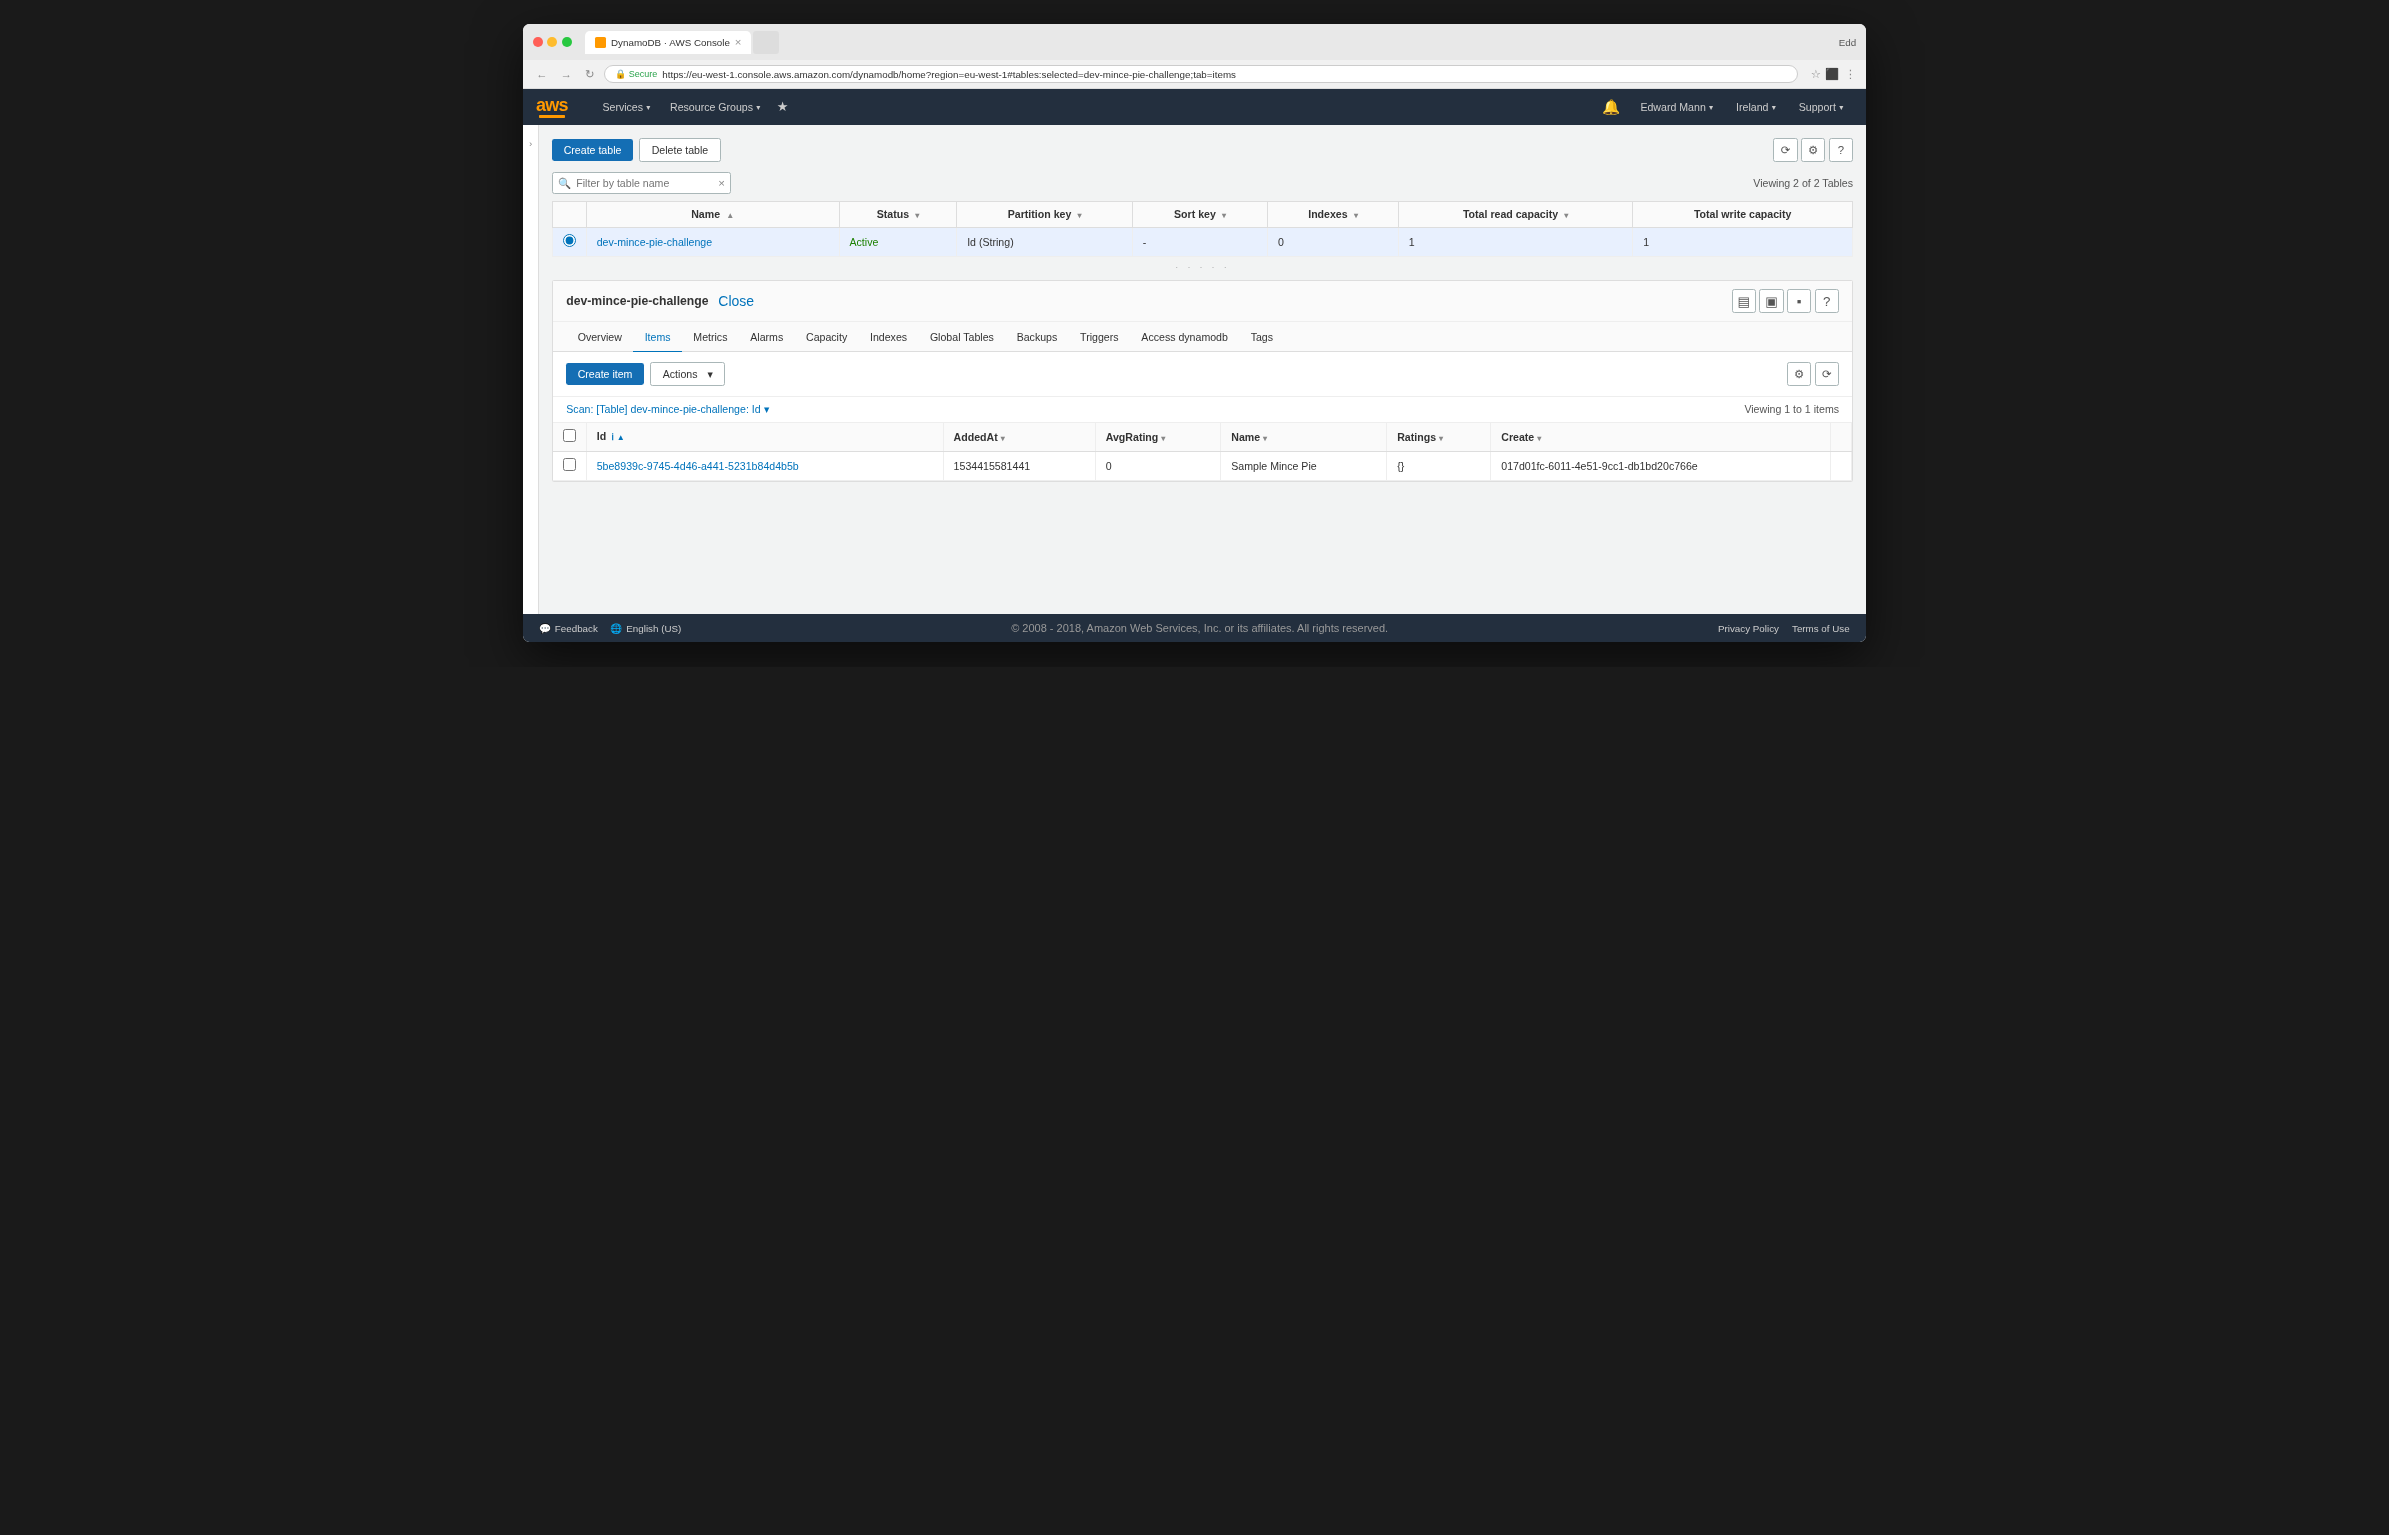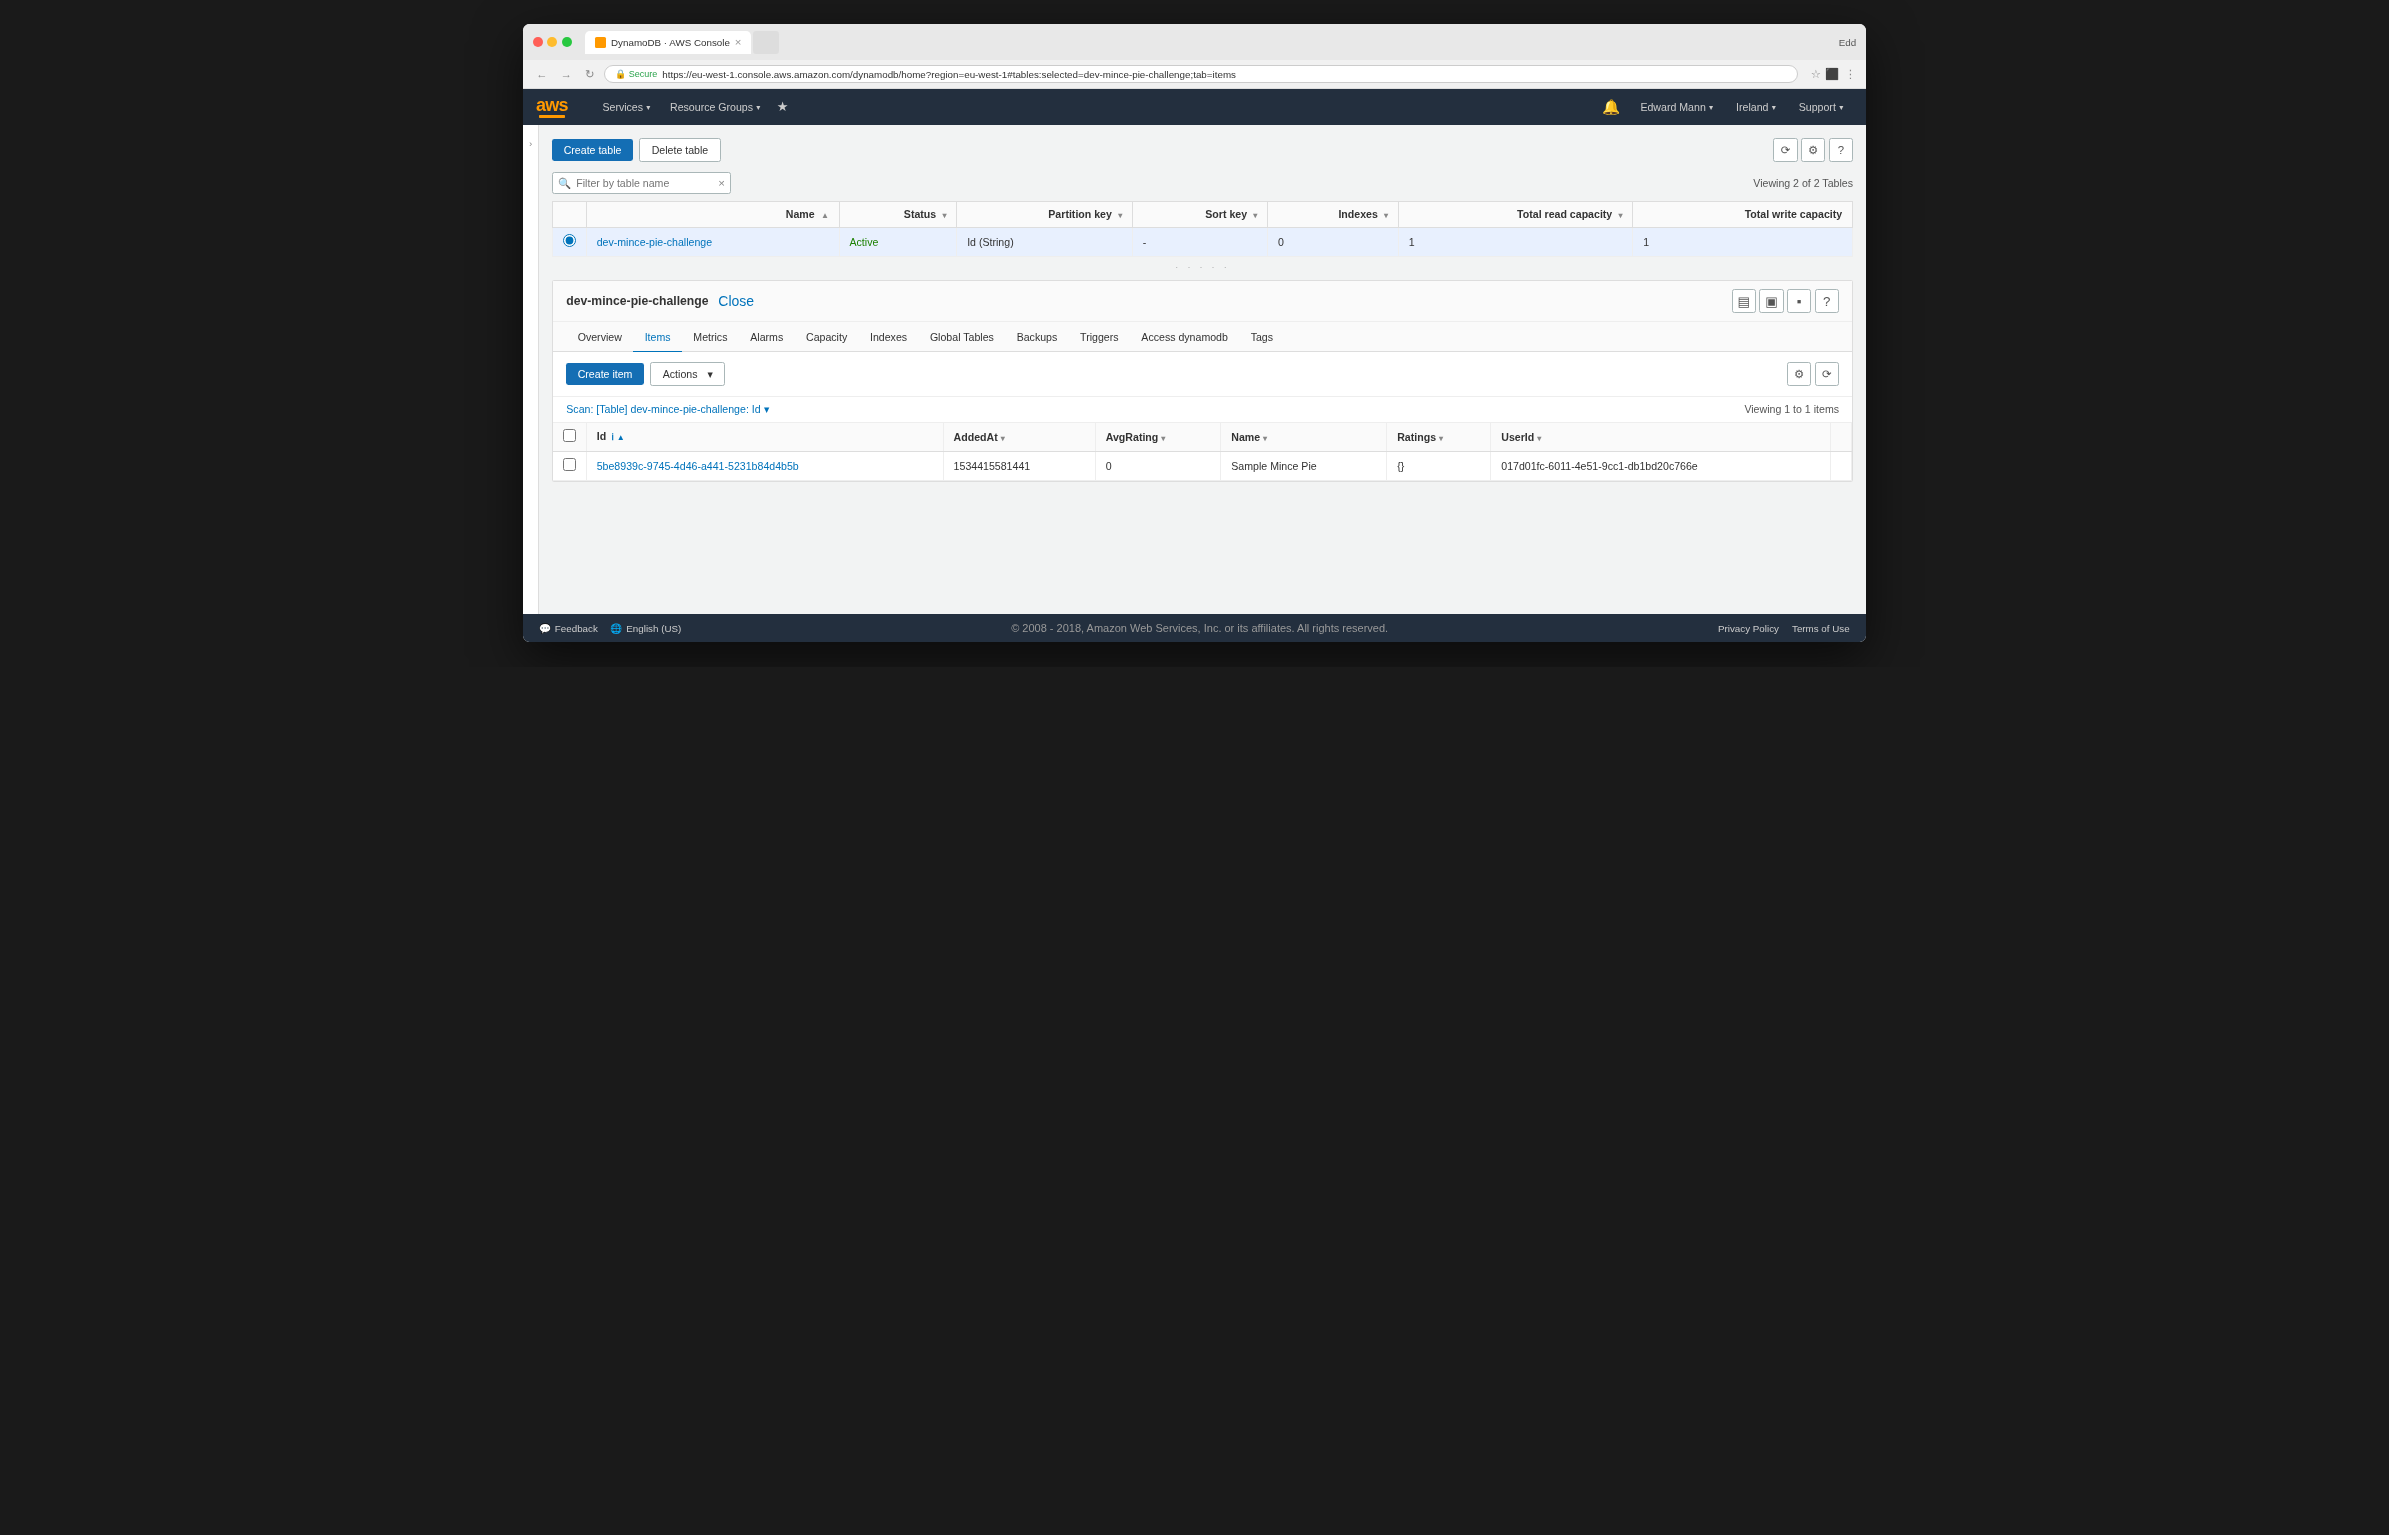--- a/index.html
+++ b/index.html
@@ -194,21 +194,21 @@
       width: 100%;
       border-collapse: collapse;
       background: #fff;
       border: 0.8px solid #ddd;
       font-size: 10.6px;
     }
     .data-table th {
       background: #fafafa;
       border: 0.8px solid #ddd;
       padding: 6.5px 9.8px;
-      text-align: right;
+      text-align: center;
       font-weight: 600;
       color: #333;
       white-space: nowrap;
     }
     .data-table th .sort-icon { color: #888; font-size: 8.1px; margin-left: 3.3px; }
     .data-table td {
       border: 0.8px solid #eee;
       padding: 6.5px 9.8px;
       color: #333;
     }
@@ -606,21 +606,21 @@
                 </th>
                 <th>
                   <span>Name</span>
                   <span style="color:#888; font-size:8.1px;">▾</span>
                 </th>
                 <th>
                   <span>Ratings</span>
                   <span style="color:#888; font-size:8.1px;">▾</span>
                 </th>
                 <th>
-                  <span>UserId</span>
+                  <span>Create</span>
                   <span style="color:#888; font-size:8.1px;">▾</span>
                 </th>
                 <th style="width:16.3px;"></th>
               </tr>
             </thead>
             <tbody>
               <tr>
                 <td class="col-checkbox">
                   <input type="checkbox" style="">
                 </td>

